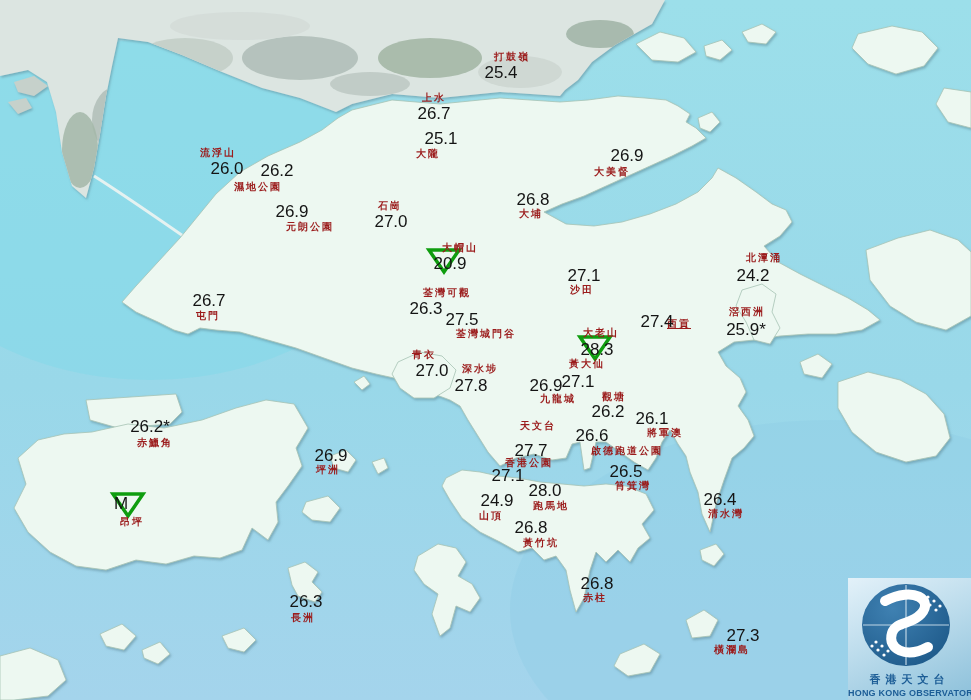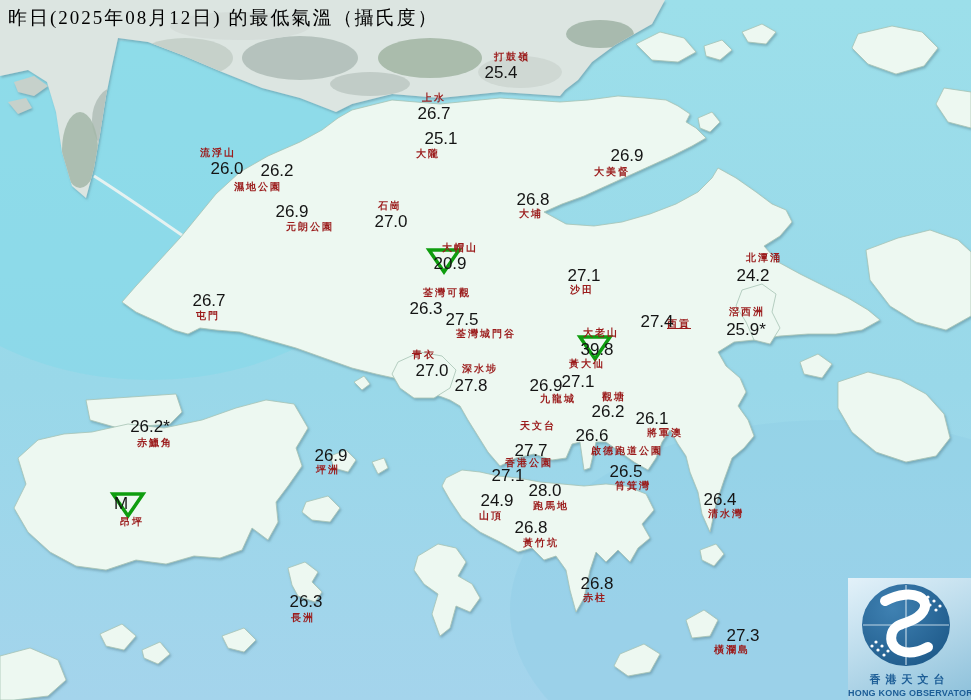--- a/index.html
+++ b/index.html
@@ -145,21 +145,20 @@
       <path d="M700,550 L716,544 L724,554 L714,566 L702,560 Z"></path>
       <path d="M620,654 L644,644 L660,654 L650,672 L628,676 L614,666 Z"></path>
       <path d="M686,620 L704,610 L718,620 L710,636 L692,638 Z"></path>
       <path d="M100,634 L122,624 L136,636 L124,650 L106,646 Z"></path>
       <path d="M142,650 L160,642 L170,654 L158,664 L144,658 Z"></path>
       <path d="M222,636 L244,628 L256,640 L244,652 L228,648 Z"></path>
       <path d="M0,656 L30,648 L58,660 L66,680 L48,696 L14,700 L0,700 Z"></path>
     </g>
   </svg>
 
-  <div class="title">昨日(2025年08月12日) 的最低氣溫（攝氏度）</div>
 
   <div>
       <div class="station-name" style="left: 512px; top: 57px;">打鼓嶺</div>
       <div class="station-value" style="left: 501px; top: 73px;">25.4</div>
       <div class="station-name" style="left: 434px; top: 98px;">上水</div>
       <div class="station-value" style="left: 434px; top: 114px;">26.7</div>
       <div class="station-name" style="left: 428px; top: 154px;">大隴</div>
       <div class="station-value" style="left: 441px; top: 139px;">25.1</div>
       <div class="station-name" style="left: 612px; top: 172px;">大美督</div>
       <div class="station-value" style="left: 627px; top: 156px;">26.9</div>
@@ -183,21 +182,21 @@
       <div class="station-value" style="left: 426px; top: 309px;">26.3</div>
       <div class="station-name" style="left: 208px; top: 316px;">屯門</div>
       <div class="station-value" style="left: 209px; top: 301px;">26.7</div>
       <div class="station-name" style="left: 747px; top: 312px;">滘西洲</div>
       <div class="station-value" style="left: 746px; top: 330px;">25.9*</div>
       <div class="station-name" style="left: 486px; top: 334px;">荃灣城門谷</div>
       <div class="station-value" style="left: 462px; top: 320px;">27.5</div>
       <div class="station-name" style="left: 679px; top: 324px; text-decoration: underline;">西貢</div>
       <div class="station-value" style="left: 657px; top: 322px;">27.4</div>
       <div class="station-name" style="left: 601px; top: 333px;">大老山</div>
-      <div class="station-value" style="left: 597px; top: 350px;">39.8</div>
+      <div class="station-value" style="left: 597px; top: 350px;">28.3</div>
       <div class="station-name" style="left: 424px; top: 355px;">青衣</div>
       <div class="station-value" style="left: 432px; top: 371px;">27.0</div>
       <div class="station-name" style="left: 587px; top: 364px;">黃大仙</div>
       <div class="station-value" style="left: 578px; top: 382px;">27.1</div>
       <div class="station-name" style="left: 480px; top: 369px;">深水埗</div>
       <div class="station-value" style="left: 471px; top: 386px;">27.8</div>
       <div class="station-name" style="left: 558px; top: 399px;">九龍城</div>
       <div class="station-value" style="left: 546px; top: 386px;">26.9</div>
       <div class="station-name" style="left: 614px; top: 397px;">觀塘</div>
       <div class="station-value" style="left: 608px; top: 412px;">26.2</div>

